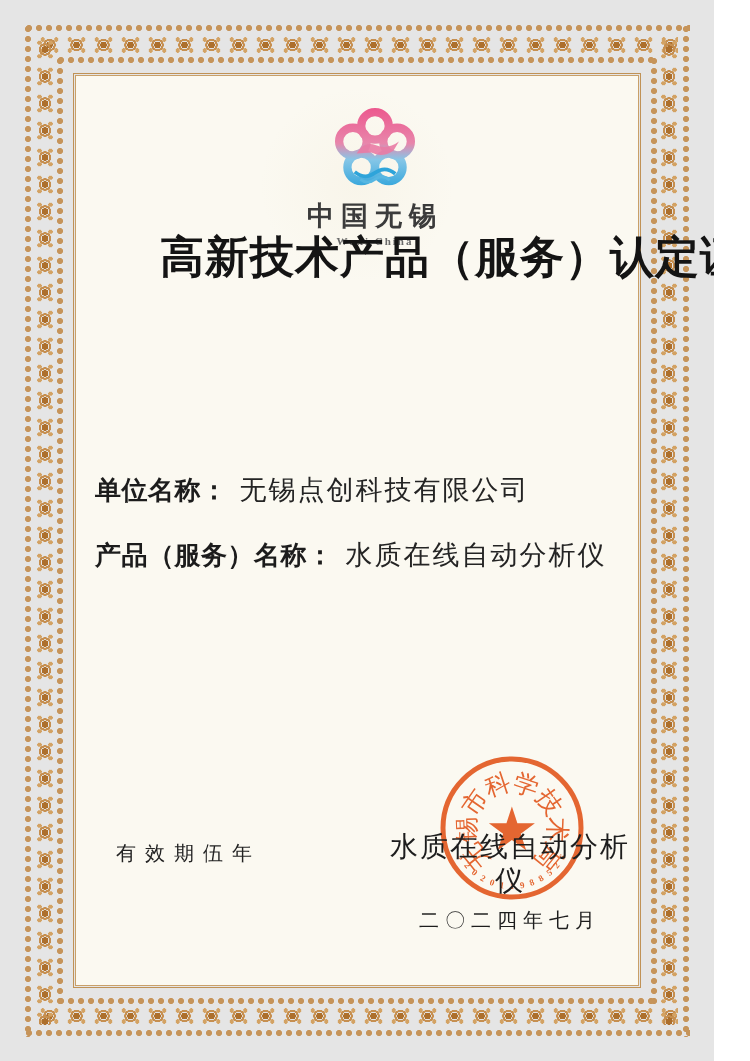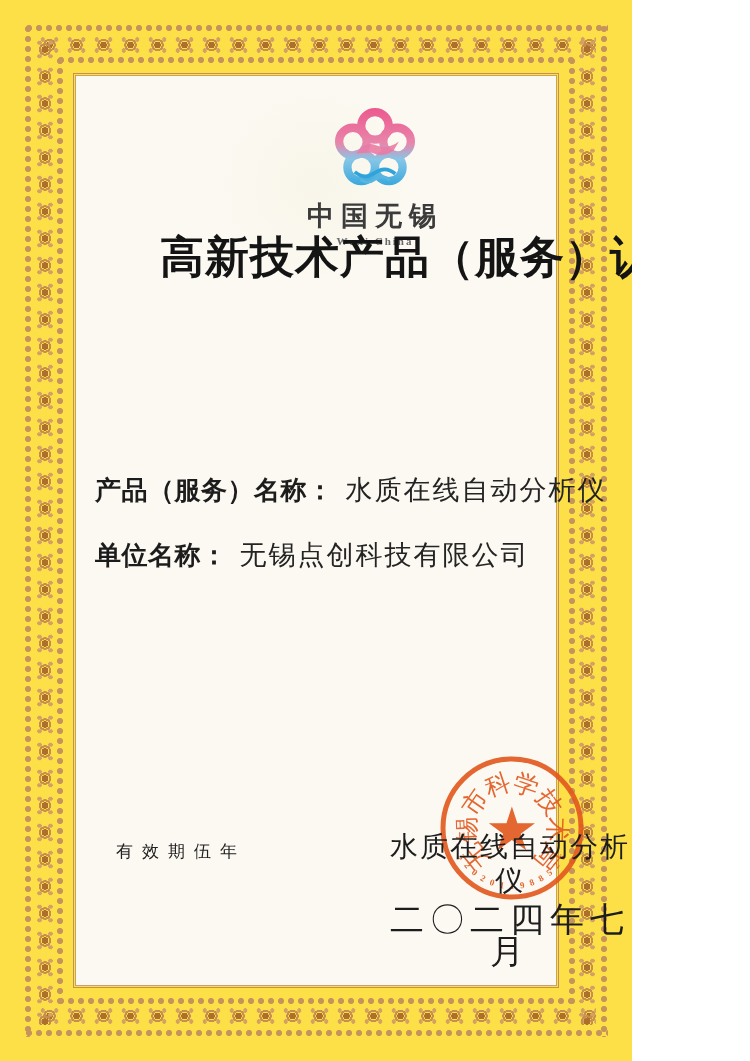--- a/index.html
+++ b/index.html
@@ -1,17 +1,17 @@
 <!DOCTYPE html>
 <html><head>
 <meta charset="utf-8">
 <style>
   html,body{margin:0;padding:0;background:#ffffff;}
   body{font-family:"Liberation Serif","DejaVu Serif",serif;-webkit-font-smoothing:antialiased;}
-  .page{position:relative;width:632px;height:1061px;background:#fde047;overflow:hidden;}
+  .page{position:relative;width:714px;height:1061px;background:#e5e5e5;overflow:hidden;}
 
   
   .bead-band{position:absolute;pointer-events:none;
     background-image:
       radial-gradient(circle 3px at center,#c6945a 96%,transparent),
       radial-gradient(circle 3px at center,#c6945a 96%,transparent),
       radial-gradient(circle 3px at center,#c6945a 96%,transparent),
       radial-gradient(circle 3px at center,#c6945a 96%,transparent);
     background-size:10px 8px,10px 8px,8px 10px,8px 10px;
     background-position:left top,left bottom,left top,right top;
@@ -53,24 +53,24 @@
 
   
   .fields{position:absolute;left:95px;top:472px;}
   .field-row{display:flex;align-items:baseline;height:34px;margin-bottom:31px;}
   .field-label{font-family:"Liberation Sans","DejaVu Sans",sans-serif;font-weight:700;
     font-size:26px;color:#1c1c1c;letter-spacing:0.5px;}
   .field-value{margin-left:12px;font-size:27px;color:#242424;letter-spacing:2px;
     font-family:"Liberation Serif","DejaVu Serif",serif;}
 
   
-  .validity{position:absolute;left:116px;top:840px;font-size:17px;color:#222;letter-spacing:9px;}
+  .validity{position:absolute;left:116px;top:840px;font-size:20px;color:#222;letter-spacing:9px;}
   .issuer-block{position:absolute;left:378px;top:830px;width:264px;text-align:center;z-index:2;}
   .issuer{font-size:28px;color:#1d1d1d;letter-spacing:2px;line-height:34px;}
-  .issue-date{margin-top:6px;font-size:34px;color:#1d1d1d;letter-spacing:6px;line-height:32px;}
+  .issue-date{margin-top:6px;font-size:20px;color:#1d1d1d;letter-spacing:6px;line-height:32px;}
   .seal-wrap{position:absolute;left:437px;top:753px;width:150px;height:150px;z-index:1;opacity:0.9;}
 </style>
 </head>
 <body>
 
 <div class="page">
 
   <div class="bead-band beads-outer"></div>
   <div class="floral floral-h floral-top"></div>
   <div class="floral floral-h floral-bottom"></div>
@@ -104,26 +104,26 @@
       <path d="M64 84 q8 6 16 0 q8 -6 16 1" stroke="#57b7e2" stroke-width="3" fill="none"></path>
     </svg>
     <div class="brand-cn">中国无锡</div>
     <div class="brand-en">Wuxi China</div>
   </header>
 
   <h1 class="title">高新技术产品（服务）认定证书</h1>
 
   <main class="fields">
     <div class="field-row">
+      <span class="field-label">单位名称：</span>
+      <span class="field-value">无锡点创科技有限公司</span>
+    </div>
+    <div class="field-row">
       <span class="field-label">产品（服务）名称：</span>
       <span class="field-value">水质在线自动分析仪</span>
-    </div>
-    <div class="field-row">
-      <span class="field-label">单位名称：</span>
-      <span class="field-value">无锡点创科技有限公司</span>
     </div>
   </main>
 
   <div class="validity">有效期伍年</div>
 
   <div class="seal-wrap">
     <svg id="seal-svg" width="150" height="150" viewBox="0 0 150 150">
       <circle id="seal-ring" cx="75" cy="75" r="69" fill="none" stroke-width="5" stroke="#e2571d"></circle>
       <text id="seal-star" x="75" y="97" text-anchor="middle" font-size="60" fill="#e2571d">★</text>
     <text x="75" y="38" text-anchor="middle" font-size="25" fill="#e2571d" transform="rotate(-129 75 75)">无</text>

